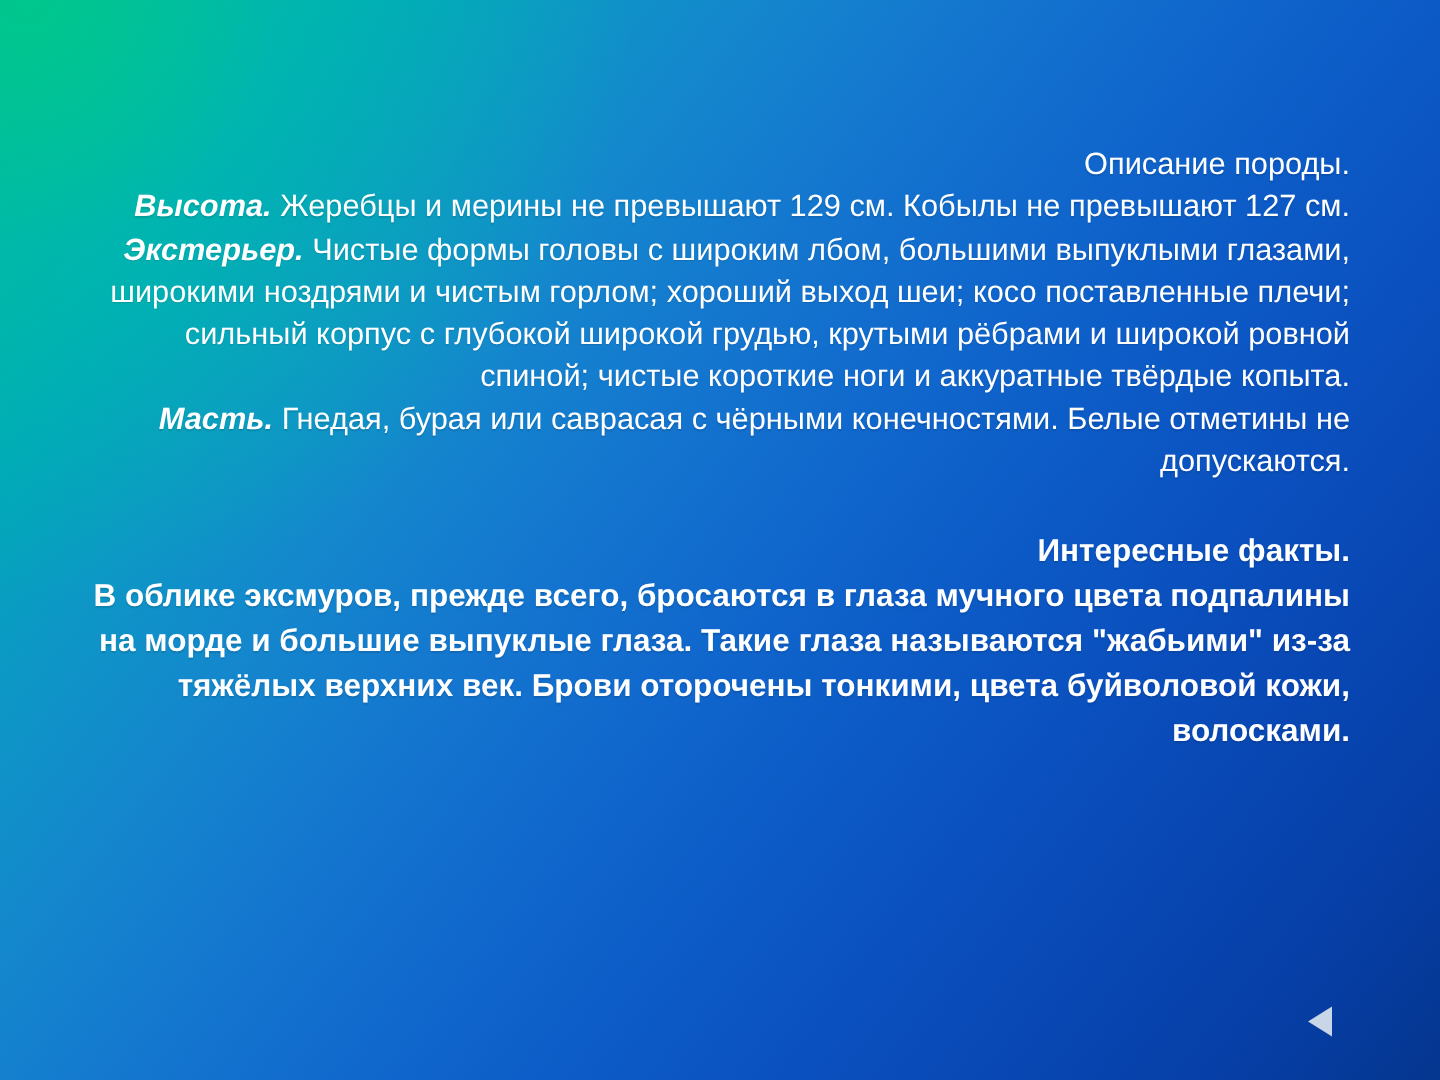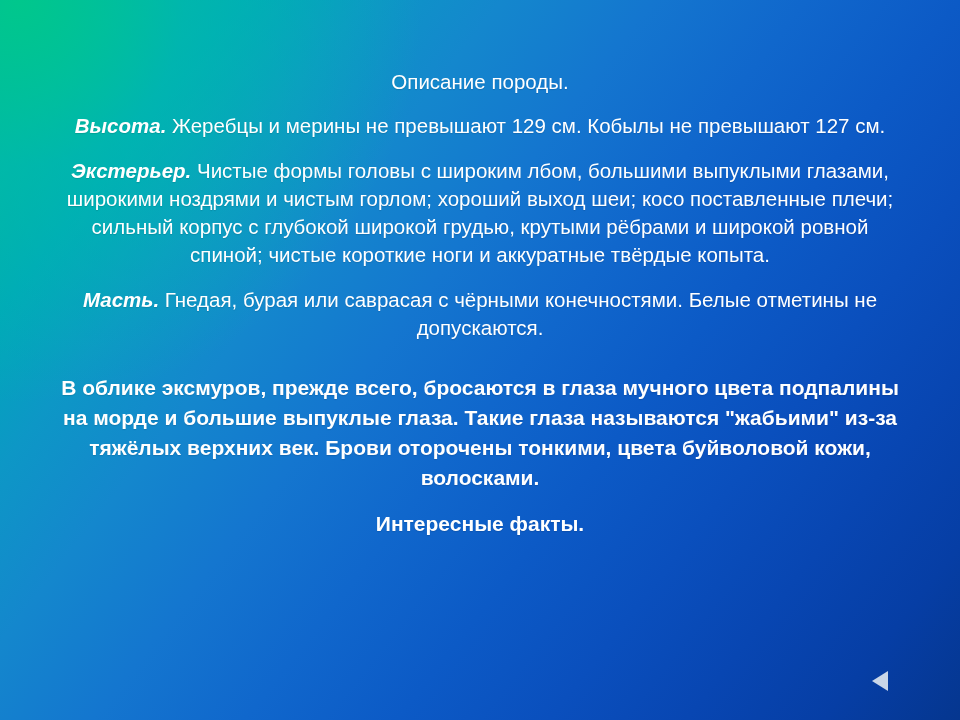--- a/index.html
+++ b/index.html
@@ -30,33 +30,33 @@
         #1067cc 53%,
         #0c5ac6 63%,
         #0a4fbd 73%,
         #0846b2 82%,
         #063ea5 91%,
         #05368f 100%);
   }
   .content {
     position: absolute;
     left: 60px;
-    top: 68px;
+    top: 96px;
     width: 840px;
-    text-align: center;
+    text-align: right;
     color: #ffffff;
     font-size: 20.5px;
     line-height: 1.38;
     text-shadow: 0 1px 1px rgba(0,0,0,0.12);
   }
   .para {
     margin: 0 0 0 0;
   }
   .para + .para {
-    margin-top: 16px;
+    margin-top: 0;
   }
   .lead {
     font-style: italic;
     font-weight: bold;
   }
   .gap {
     height: 31px;
   }
   .block2 {
     font-weight: bold;
@@ -88,22 +88,22 @@
 
     <p class="para"><span class="lead">Высота.</span><span> Жеребцы и мерины не превышают 129 см. Кобылы не превышают 127 см.</span></p>
 
     <p class="para"><span class="lead">Экстерьер.</span><span> Чистые формы головы с широким лбом, большими выпуклыми глазами, широкими ноздрями и чистым горлом; хороший выход шеи; косо поставленные плечи; сильный корпус с глубокой широкой грудью, крутыми рёбрами и широкой ровной спиной; чистые короткие ноги и аккуратные твёрдые копыта.</span></p>
 
     <p class="para"><span class="lead">Масть.</span><span> Гнедая, бурая или саврасая с чёрными конечностями. Белые отметины не допускаются.</span></p>
 
     <div class="gap"></div>
 
     <div class="block2">
+      <p class="para">Интересные факты.</p>
       <p class="para">В облике эксмуров, прежде всего, бросаются в глаза мучного цвета подпалины на морде и большие выпуклые глаза. Такие глаза называются "жабьими" из-за тяжёлых верхних век. Брови оторочены тонкими, цвета буйволовой кожи, волосками.</p>
-      <p class="para">Интересные факты.</p>
     </div>
 
   </div>
 
   <div class="nav-back">
     <svg width="26" height="26" viewBox="0 0 26 26" aria-hidden="true">
       <polygon points="20,3 20,23 4,13" fill="#c9d6e8"></polygon>
     </svg>
   </div>
 

